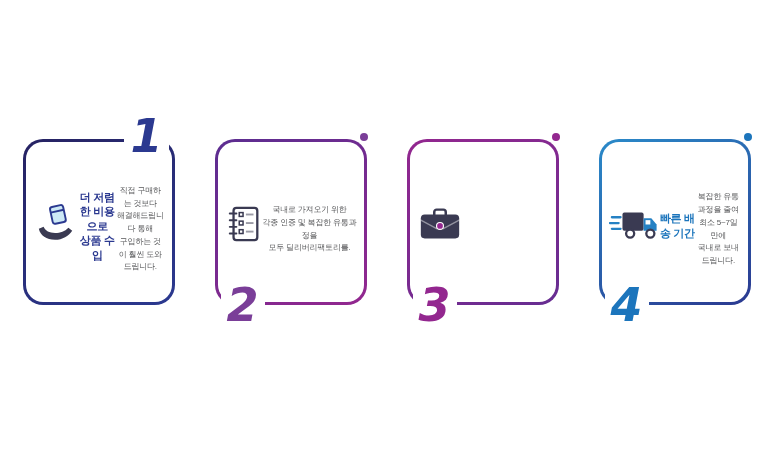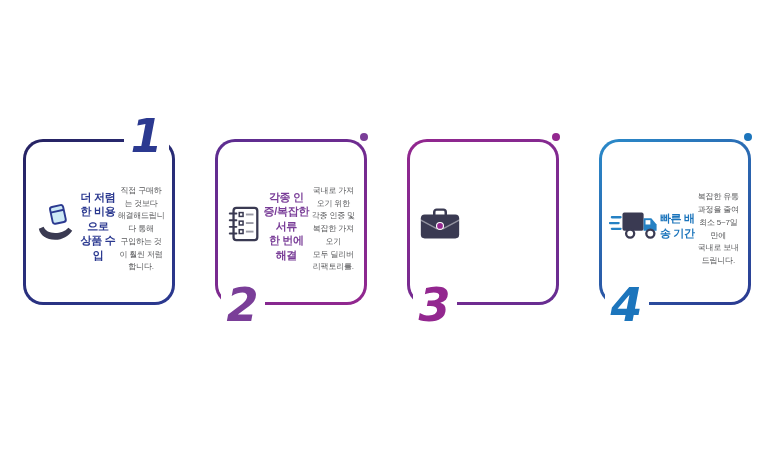--- a/index.html
+++ b/index.html
@@ -95,21 +95,21 @@
             <path d="M6 27 c1.5 7 8 11.5 17 11.5 c8 0 14 -4 18 -9.5 l-4 -3 c-4 4 -8 5.5 -14 5.5 c-6 0 -10 -2 -12 -6.5 z" fill="#3a3a52"></path>
           </svg>
         </div>
         <div class="card-title">
           <span class="tl">더 저렴한 비용으로</span>
           <span class="tl">상품 수입</span>
         </div>
         <div class="card-body">
           <span class="bl">직접 구매하는 것보다</span>
           <span class="bl">해결해드립니다 통해</span>
-          <span class="bl">구입하는 것이 훨씬 저렴합니다.</span>
+          <span class="bl">구입하는 것이 훨씬 도와드립니다.</span>
         </div>
       </div>
       <span class="step-number">1</span>
     </div>
 
     <div class="step-card pos-bl" style="--accent: #7a3e98; --g1: #5b2d90; --g2: #93278f;">
       <span class="corner-dot"></span>
       <div class="card-inner">
         <div class="icon-wrap">
           <svg width="38" height="42" viewBox="0 0 40 44">
@@ -123,27 +123,23 @@
             <g>
               <rect x="15" y="10" width="4" height="4" fill="none" stroke="#3a3a52" stroke-width="1.6"></rect>
               <line x1="22" y1="12" x2="30" y2="12" stroke="#9b9ba6" stroke-width="2"></line>
               <rect x="15" y="19" width="4" height="4" fill="none" stroke="#3a3a52" stroke-width="1.6"></rect>
               <line x1="22" y1="21" x2="30" y2="21" stroke="#9b9ba6" stroke-width="2"></line>
               <rect x="15" y="28" width="4" height="4" fill="none" stroke="#3a3a52" stroke-width="1.6"></rect>
               <line x1="22" y1="30" x2="30" y2="30" stroke="#9b9ba6" stroke-width="2"></line>
             </g>
           </svg>
         </div>
-        <div class="card-title">
-          <span class="tl">각종 인증/복잡한 서류</span>
-          <span class="tl">한 번에 해결</span>
-        </div>
         <div class="card-body">
           <span class="bl">국내로 가져오기 위한</span>
-          <span class="bl">각종 인증 및 복잡한 가져오기</span>
+          <span class="bl">각종 인증 및 복잡한 유통과정을</span>
           <span class="bl">모두 딜리버리팩토리를.</span>
         </div>
       </div>
       <span class="step-number">2</span>
     </div>
 
     <div class="step-card pos-bl" style="--accent: #93278f; --g1: #93278f; --g2: #662d91;">
       <span class="corner-dot"></span>
       <div class="card-inner">
         <div class="icon-wrap">

